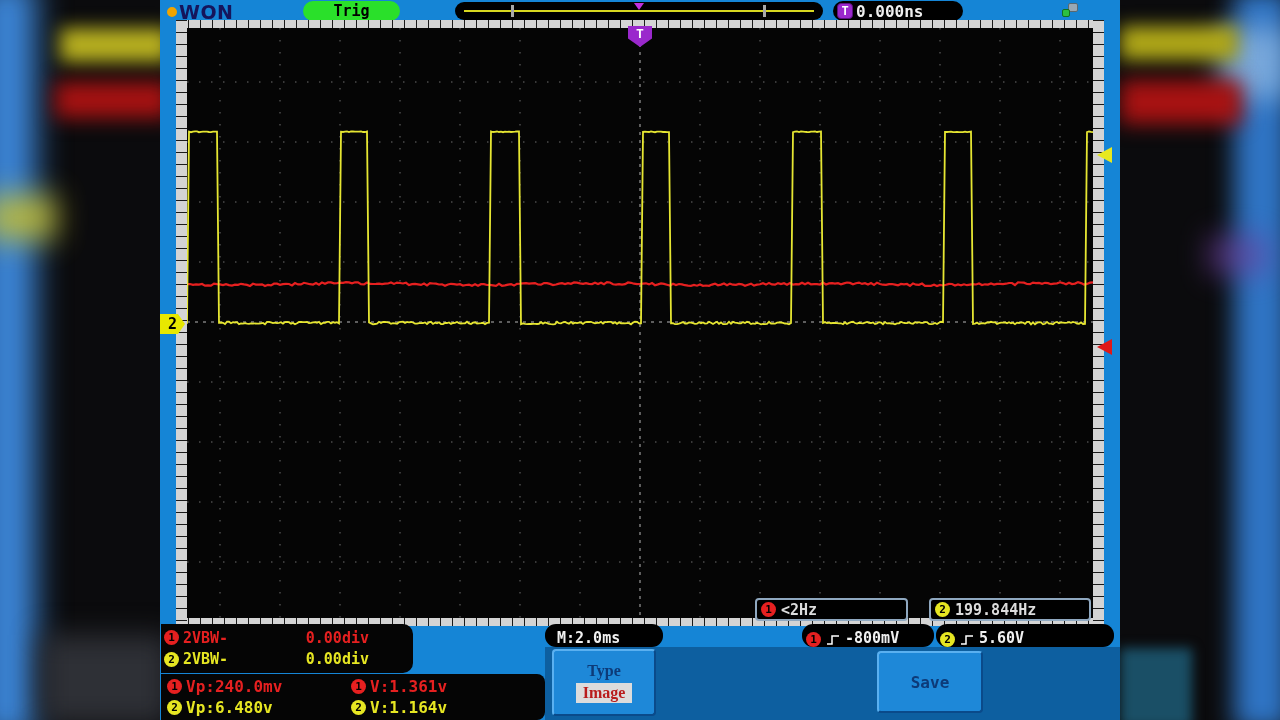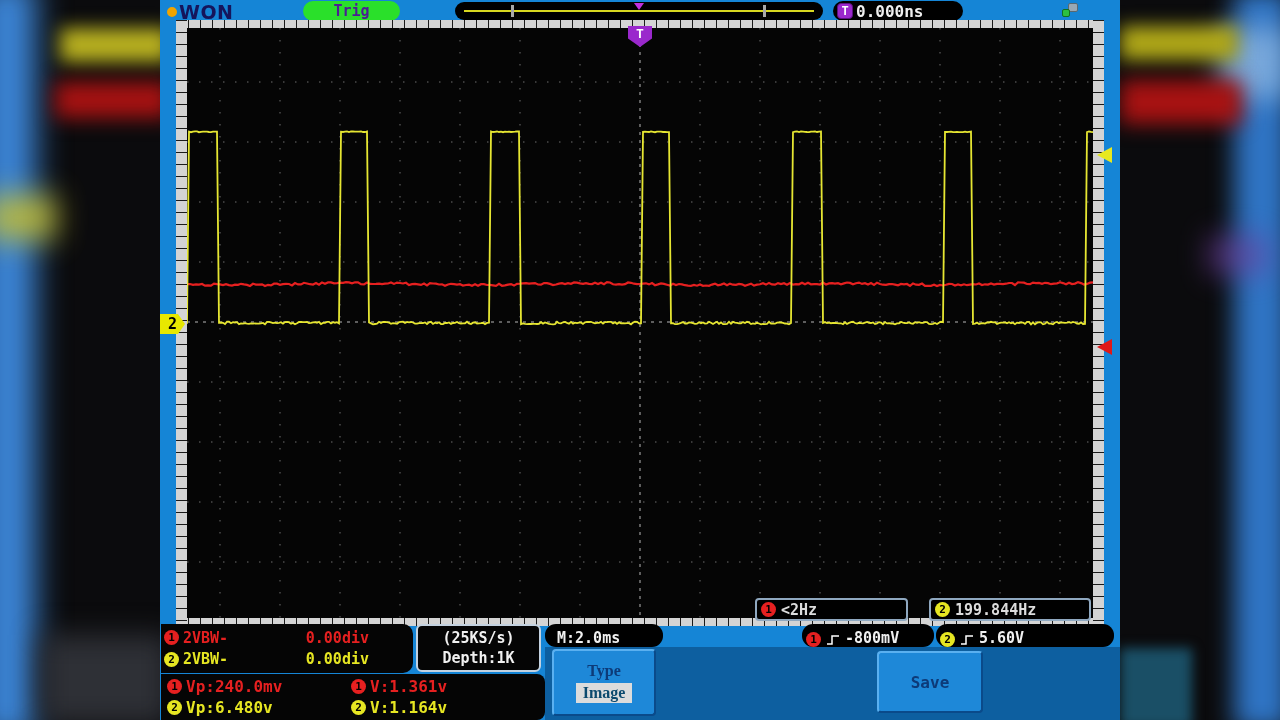--- a/index.html
+++ b/index.html
@@ -14,21 +14,21 @@
   .blob{position:absolute;}
 
   
   .scope{position:absolute;left:160px;top:0;width:960px;height:720px;background:#1585d6;}
 
   
   .logo{position:absolute;left:7px;top:0;height:23px;display:flex;align-items:center;gap:2px;}
   .logo-ring{width:9px;height:9px;border:5px solid #f0a400;border-radius:50%;display:inline-block;}
   .logo-text{font-family:"DejaVu Sans",sans-serif;font-weight:800;font-size:19px;color:#15155c;letter-spacing:.5px;line-height:20px;text-decoration:underline;}
   .trig-pill{position:absolute;left:143px;top:1px;width:97px;height:20px;border-radius:10px;background:#2ae02a;
-             color:#4c1d95;font-weight:700;font-size:15px;display:flex;align-items:center;justify-content:center;}
+             color:#000000;font-weight:700;font-size:15px;display:flex;align-items:center;justify-content:center;}
   .win-pill{position:absolute;left:295px;top:2px;width:368px;height:18px;background:#000;border-radius:9px;}
   .win-line{position:absolute;left:9px;right:9px;top:8px;height:2px;background:#d8d820;}
   .win-bracket{position:absolute;top:3px;width:3px;height:12px;background:#a8a8a8;}
   .win-tri{position:absolute;top:1px;width:0;height:0;border-left:5px solid transparent;border-right:5px solid transparent;border-top:7px solid #c030e0;}
   .time-pill{position:absolute;left:673px;top:1px;width:130px;height:20px;background:#000;border-radius:10px;
              display:flex;align-items:center;gap:3px;padding-left:4px;color:#f0f0f0;font-size:16px;font-weight:700;}
   .t-badge{width:16px;height:16px;border-radius:4px;background:#9a28cc;border:1px solid #5a1080;color:#fff;
            font-size:12px;font-weight:700;display:flex;align-items:center;justify-content:center;}
   .usb{position:absolute;left:902px;top:3px;width:16px;height:14px;}
   .usb .usb-a{position:absolute;right:0;top:0;width:10px;height:9px;background:#9aa8b4;border:1px solid #5a6870;border-radius:2px;}
@@ -73,21 +73,21 @@
         gap:5px;color:#f0f0f0;font-size:15px;font-weight:700;}
   .m-pill{left:385px;width:118px;padding-left:12px;}
   .trig1{left:642px;width:132px;padding-left:4px;}
   .trig2{left:776px;width:178px;padding-left:4px;}
   .menu-bg{position:absolute;left:385px;top:647px;width:575px;height:73px;background:#0d5fa0;}
   .menu-btn{position:absolute;background:#1e88d8;border-radius:4px;
             border-top:2px solid #5ab0f0;border-left:2px solid #5ab0f0;border-bottom:2px solid #0a4a8a;border-right:2px solid #0a4a8a;
             display:flex;flex-direction:column;align-items:center;justify-content:center;gap:3px;
             color:#0d3a78;font-size:16px;font-weight:700;}
   .type-btn{left:392px;top:649px;width:104px;height:67px;font-family:Liberation Serif, serif;}
-  .type-value{background:#dcdcdc;color:#0c4a6e;padding:1px 7px;}
+  .type-value{background:#dcdcdc;color:#b91c1c;padding:1px 7px;}
   .save-btn{left:717px;top:651px;width:106px;height:62px;}
   .measure{position:absolute;left:1px;top:674px;width:384px;height:46px;background:#050505;border-radius:0 8px 8px 0;
            display:flex;flex-direction:column;justify-content:space-evenly;padding:1px 0;}
   .m-row{display:flex;align-items:center;font-size:16px;font-weight:700;padding-left:6px;}
   .m-row .cell1{display:flex;align-items:center;gap:4px;width:184px;}
   .m-row .cell2{display:flex;align-items:center;gap:4px;}
 </style>
 </head>
 <body>
 
@@ -189,24 +189,20 @@
         <span>2VBW-</span>
         <span class="pos">0.00div</span>
       </div>
       <div class="ch-row c-yel">
         <span class="badge badge-y">2</span>
         <span>2VBW-</span>
         <span class="pos">0.00div</span>
       </div>
     </div>
 
-    <div class="acq">
-      <span>(25KS/s)</span>
-      <span>Depth:1K</span>
-    </div>
 
     <div class="pill m-pill">
       <span>M:2.0ms</span>
     </div>
 
     <div class="pill trig1">
       <span class="badge badge-r">1</span>
       <svg width="14" height="14" viewBox="0 0 14 14">
           <path d="M1,11 H6 V3 H13" stroke="#fff" fill="none" stroke-width="1.5"></path>
         </svg>

